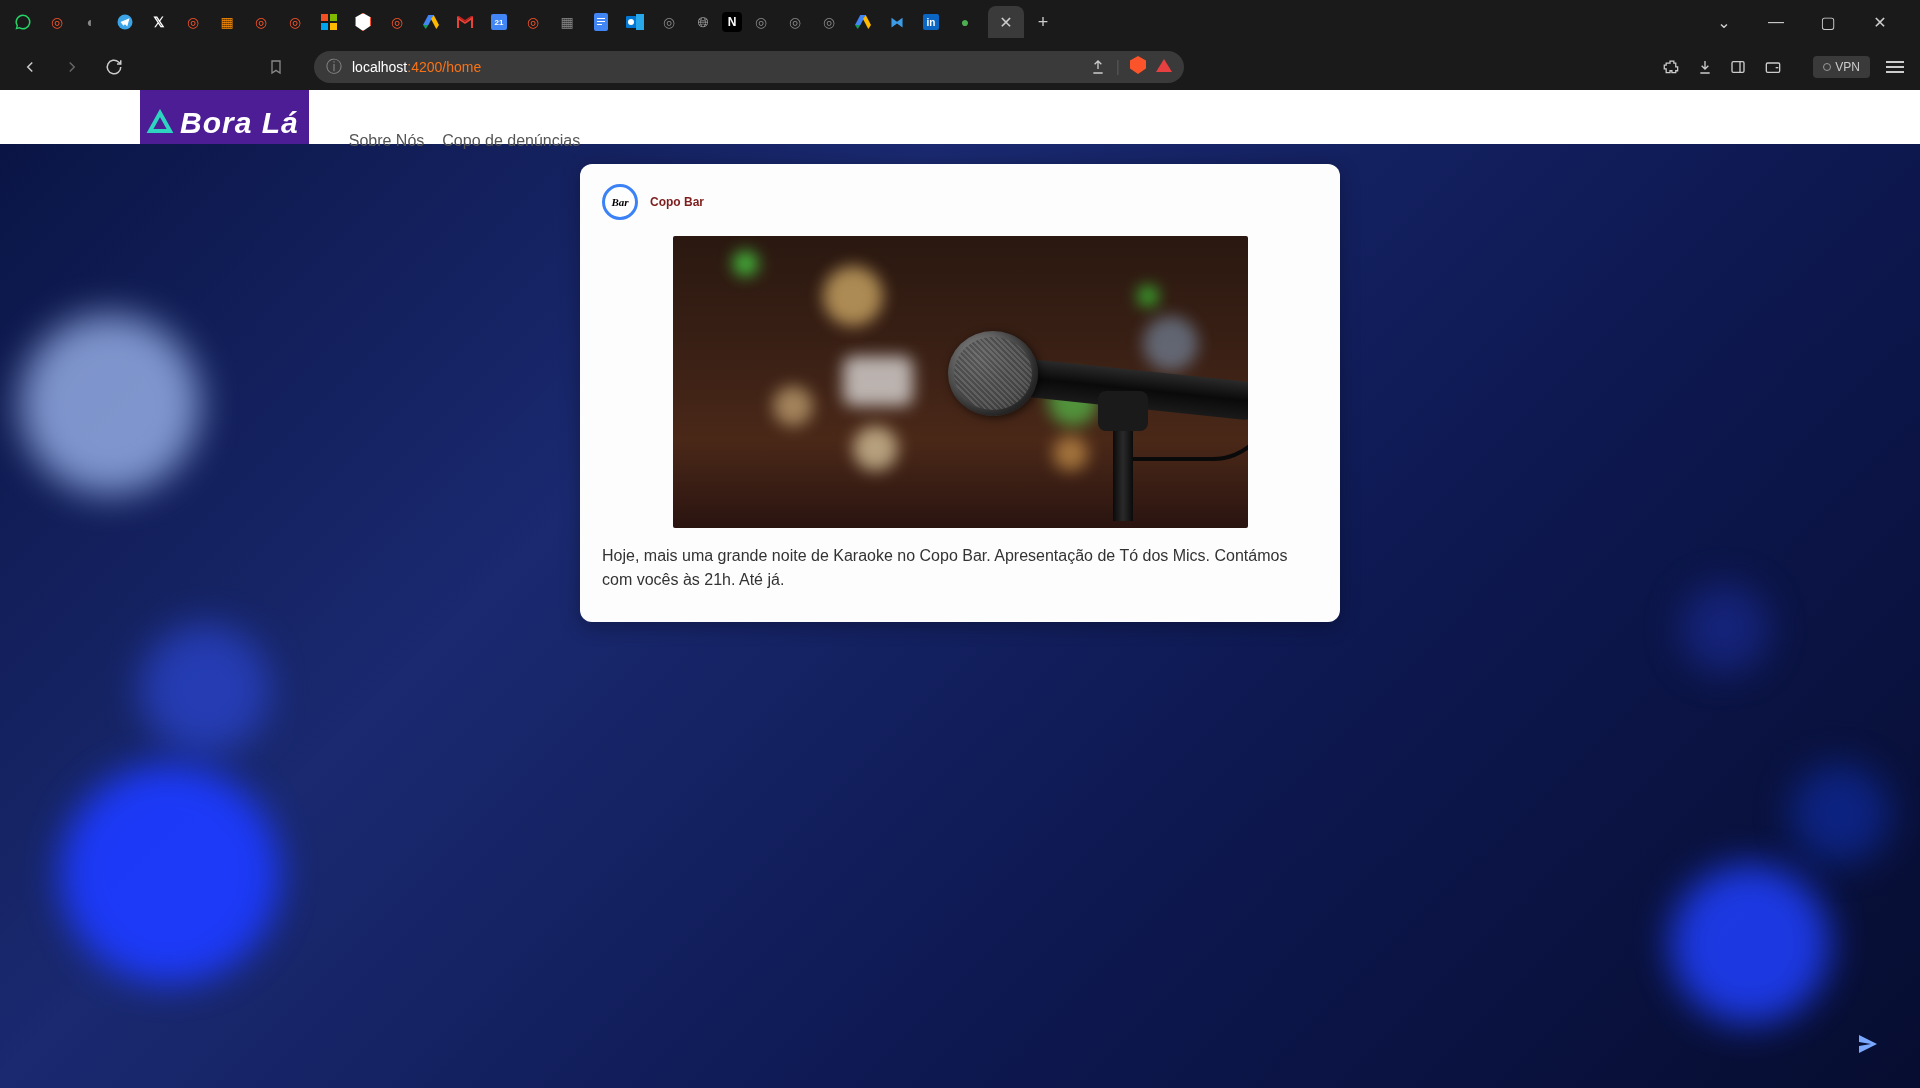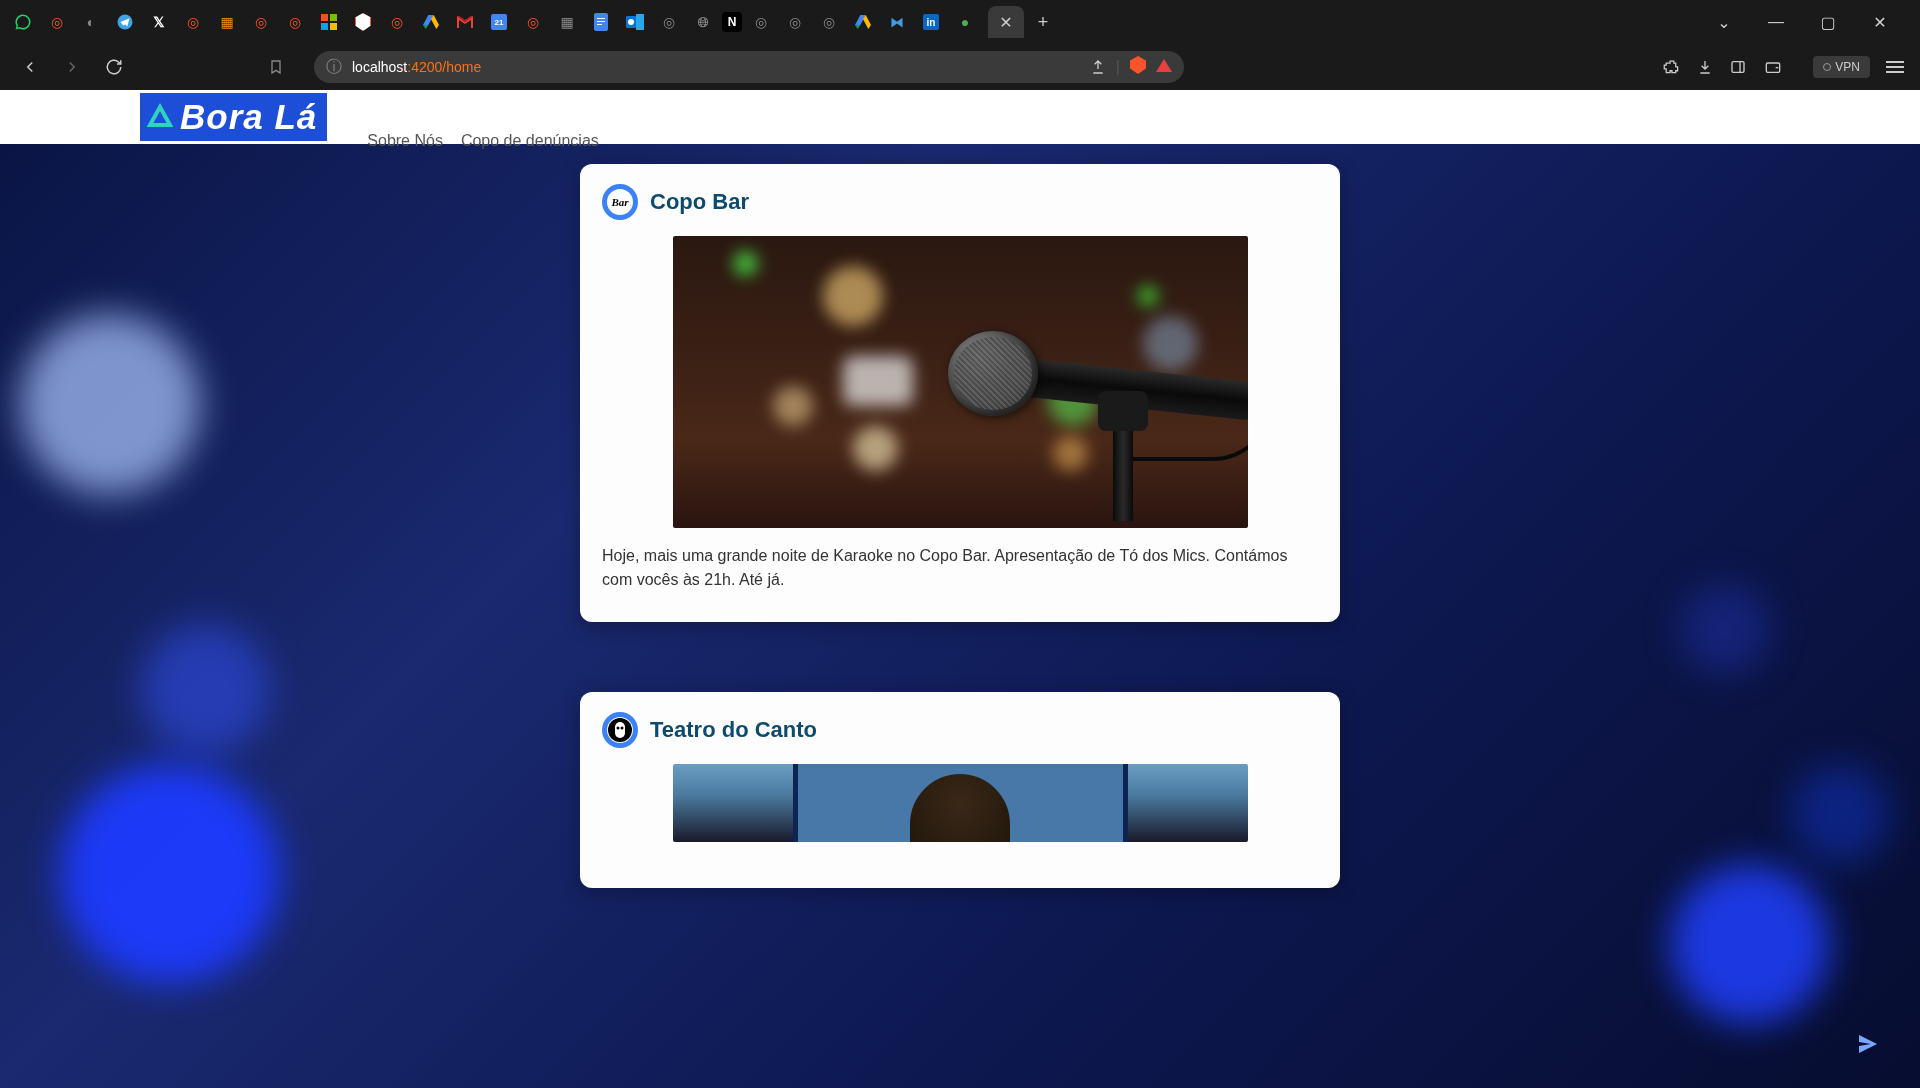--- a/index.html
+++ b/index.html
@@ -185,25 +185,25 @@
       display: flex;
       align-items: center;
       padding: 0 140px;
       gap: 40px;
       position: sticky;
       top: 0;
       z-index: 10;
     }
     
     .logo {
-      background: #1d4ed8;
+      background: #4c1d95;
       color: #fff;
       font-weight: bold;
-      font-size: 35px;
-      padding: 4px 10px 4px 6px;
+      font-size: 30px;
+      padding: 16px 10px 4px 6px;
       display: flex;
       align-items: center;
       gap: 6px;
       font-style: italic;
       letter-spacing: 1px;
     }
     
     .logo-icon {
       width: 28px;
       height: 28px;
@@ -262,34 +262,34 @@
       align-items: center;
       gap: 12px;
       margin-bottom: 16px;
     }
     
     .avatar {
       width: 36px;
       height: 36px;
       border-radius: 50%;
       background: #fff;
-      border: 5px solid #3b82f6;
+      border: 3px solid #3b82f6;
       display: flex;
       align-items: center;
       justify-content: center;
       font-size: 11px;
       font-weight: bold;
       font-style: italic;
       overflow: hidden;
     }
     
     .card-title {
       font-weight: bold;
-      font-size: 22px;
-      color: #0c4a6e;
+      font-size: 12px;
+      color: #7f1d1d;
     }
     
     .card-image {
       width: 575px;
       height: 292px;
       margin: 0 auto 16px auto;
       border-radius: 2px;
       display: block;
       position: relative;
       overflow: hidden;
@@ -677,39 +677,20 @@
           <div class="mic-head"></div>
           <div class="mic-body"></div>
           <div class="mic-clip"></div>
           <div class="mic-stand"></div>
           <div class="mic-cable"></div>
         </div>
       </div>
       <div class="card-description">Hoje, mais uma grande noite de Karaoke no Copo Bar. Apresentação de Tó dos Mics. Contámos com vocês às 21h. Até já.</div>
     </div>
 
-    <div class="card">
-      <div class="card-header">
-        <div class="avatar" style="background:#fff">
-          <svg width="26" height="26" viewBox="0 0 26 26">
-              <circle cx="13" cy="13" r="12" fill="#000"></circle>
-              <path d="M8 10 a5 5 0 0 1 10 0 v6 a5 5 0 0 1 -10 0 z" fill="#fff"></path>
-              <circle cx="11" cy="11" r="1.5" fill="#000"></circle>
-              <circle cx="15" cy="11" r="1.5" fill="#000"></circle>
-            </svg>
-        </div>
-        <div class="card-title">Teatro do Canto</div>
-      </div>
-      <div class="card-image" style="height:78px">
-        <div class="theatre-scene">
-          <div class="theatre-frame"></div>
-          <div class="theatre-person"></div>
-        </div>
-      </div>
-    </div>
   </div>
 </div>
 
 <div class="floating-btn">
   <svg width="24" height="24" viewBox="0 0 24 24" fill="#7aa8ff">
       <path d="M3 21l18-9L3 3v7l12 2-12 2z"></path>
     </svg>
 </div>
 
 </body></html>

